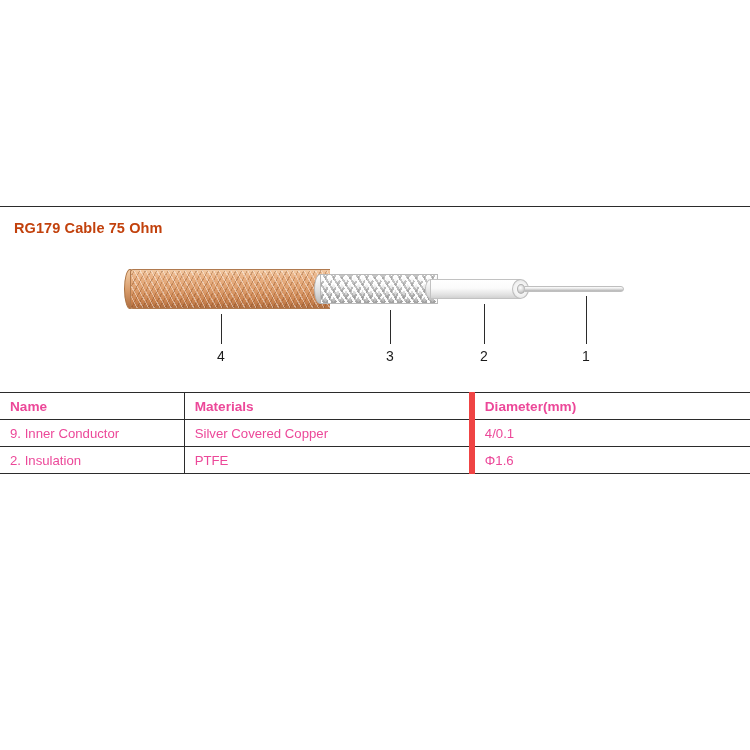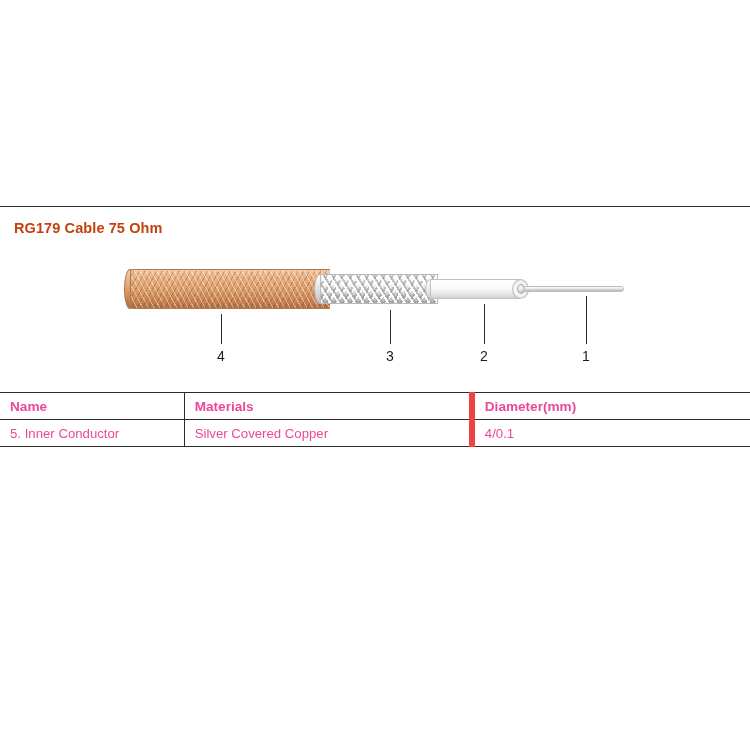--- a/index.html
+++ b/index.html
@@ -270,20 +270,25 @@
   </div>
 
   <table class="table">
     <tbody>
       <tr class="hdr">
         <td class="c1">Name</td>
         <td class="c2">Materials</td>
         <td class="c3">Diameter(mm)</td>
       </tr>
       <tr>
-        <td class="c1">5. Inner Conductor</td>
+        <td class="c1">9. Inner Conductor</td>
         <td class="c2">Silver Covered Copper</td>
         <td class="c3">4/0.1</td>
       </tr>
+      <tr>
+        <td class="c1">2. Insulation</td>
+        <td class="c2">PTFE</td>
+        <td class="c3">Φ1.6</td>
+      </tr>
     </tbody>
   </table>
 
 </div>
 
 </body></html>

